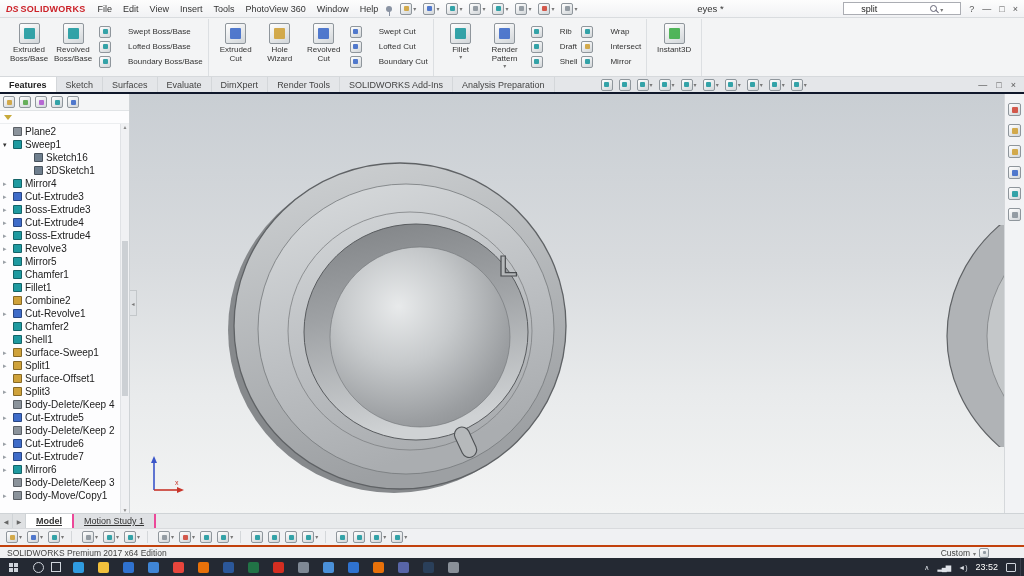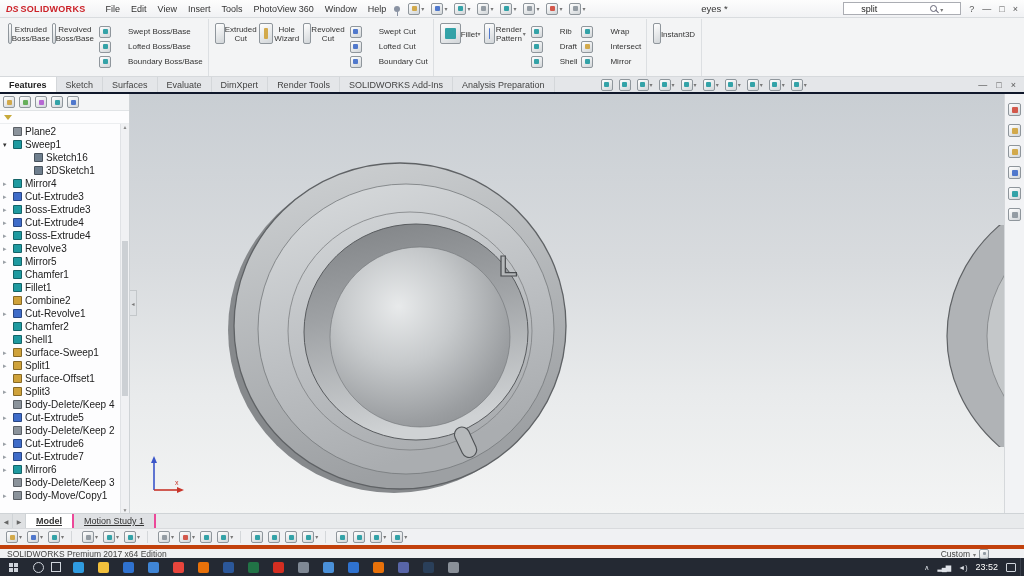--- a/index.html
+++ b/index.html
@@ -6,42 +6,42 @@
   html,body{background:#888;}
   .app{width:1024px;height:576px;overflow:hidden;position:relative;background:#fff;
        font-family:"Liberation Sans",sans-serif;font-size:9px;color:#333;cursor:default;}
 
   
   .titlebar{height:18px;background:linear-gradient(#fdfdfd,#f1f2f4);border-bottom:1px solid #d9dcdf;
             display:flex;align-items:center;padding:0 6px;gap:8px;}
   .logo{display:flex;align-items:baseline;gap:2px;color:#cc2128;font-weight:bold;white-space:nowrap;}
   .logo-mark{font-style:italic;font-size:9px;}
   .logo-name{font-size:9px;letter-spacing:.3px;}
-  .menus{display:flex;gap:11px;margin-left:12px;}
+  .menus{display:flex;gap:11px;margin-left:4px;}
   .menu-item{white-space:nowrap;}
   .pin{position:relative;width:6px;height:6px;border-radius:50%;background:#8a93a3;flex:none;}
   .pin::after{content:"";position:absolute;left:2.5px;top:5px;width:1px;height:5px;background:#8a93a3;}
   .quick{display:flex;align-items:center;gap:7px;}
   .qitem{display:flex;align-items:center;gap:1px;}
   [data-caret="true"]::after{content:"▾";font-size:6px;color:#777;line-height:1;}
   .spacer{flex:1;}
   .doc-title{font-size:9.5px;color:#333;white-space:nowrap;}
   .searchbox{display:flex;align-items:center;gap:3px;width:118px;height:13px;background:#fff;
              border:1px solid #abadb3;padding:0 17px;}
   .search-text{flex:1;font-size:9px;color:#222;white-space:nowrap;overflow:hidden;}
   .mag{position:relative;width:7px;height:7px;border:1.3px solid #667;border-radius:50%;display:inline-block;flex:none;}
   .mag::after{content:"";position:absolute;width:4px;height:1.4px;background:#667;transform:rotate(45deg);right:-3px;bottom:-1px;}
   .wctl{display:flex;gap:8px;color:#555;align-items:center;}
   .help-btn{color:#555;}
 
   
   .ribbon{height:59px;background:#f3f4f5;border-bottom:1px solid #d6d9dc;display:flex;align-items:stretch;padding:1px 2px 0;}
   .rgroup{display:flex;align-items:flex-start;padding:2px 5px;border-right:1px solid #dcdfe2;}
   .bigrow{display:flex;}
-  .bigbtn{width:44px;display:flex;flex-direction:row;align-items:center;padding:2px 1px 0;text-align:center;}
+  .bigbtn{width:44px;display:flex;flex-direction:column;align-items:center;padding:2px 1px 0;text-align:center;}
   .biglabel{font-size:8px;line-height:9px;max-width:44px;color:#333;}
   .smallstack{display:flex;flex-direction:column;gap:2px;padding:4px 0 0 4px;}
   .smallbtn{display:flex;align-items:center;gap:17px;height:13px;font-size:8px;color:#333;white-space:nowrap;}
 
   
   .cicon{--c:#1f9aa0;}
   .cicon[data-icon*="cut"],.cicon[data-icon*="pattern"],.cicon[data-icon*="curves"],
   .cicon[data-icon*="view-palette"],.cicon[data-icon*="display-manager"],.cicon[data-icon*="open"]{--c:#3f6cc9;}
   .cicon[data-icon*="surface"],.cicon[data-icon*="split"],.cicon[data-icon*="combine"],
   .cicon[data-icon*="reference"],.cicon[data-icon*="intersect"],.cicon[data-icon*="hole"],
@@ -108,21 +108,21 @@
              color:#666;font-size:6px;}
   .dtab{padding:0 10px;line-height:14px;border-right:2px solid #ec4899;color:#333;background:#dfe1e4;white-space:nowrap;text-decoration:underline;}
   .dtab[data-active="true"]{background:#fff;font-weight:bold;}
 
   
   .bottombar{height:17px;background:#f0f1f3;border-top:1px solid #d8dadd;display:flex;align-items:center;gap:5px;padding:0 6px;}
   .bbitem{display:flex;align-items:center;gap:1px;}
   .bbitem[data-sep="true"]{margin-right:5px;padding-right:7px;border-right:1px solid #d4d7da;}
 
   
-  .statusbar{height:13px;background:#f0f1f3;border-top:4px solid #c2410c;display:flex;align-items:center;
+  .statusbar{height:13px;background:#f0f1f3;border-top:2px solid #c2410c;display:flex;align-items:center;
              font-size:8.5px;color:#444;padding:0 7px;}
   .status-right{margin-left:auto;display:flex;align-items:center;gap:3px;margin-right:28px;}
 
   
   .taskbar{height:18px;background:#242933;display:flex;align-items:center;color:#e8eaee;}
   .tb-start{width:26px;height:100%;display:flex;align-items:center;justify-content:center;flex:none;}
   .win-glyph{display:grid;grid-template-columns:4px 4px;grid-template-rows:4px 4px;gap:1px;}
   .win-glyph i{background:#cfd4db;display:block;}
   .tb-search{width:11px;height:11px;border:1.4px solid #cfd4db;border-radius:50%;margin:0 7px;flex:none;}
   .tb-taskview{width:10px;height:10px;border:1.2px solid #cfd4db;margin-right:8px;flex:none;}

